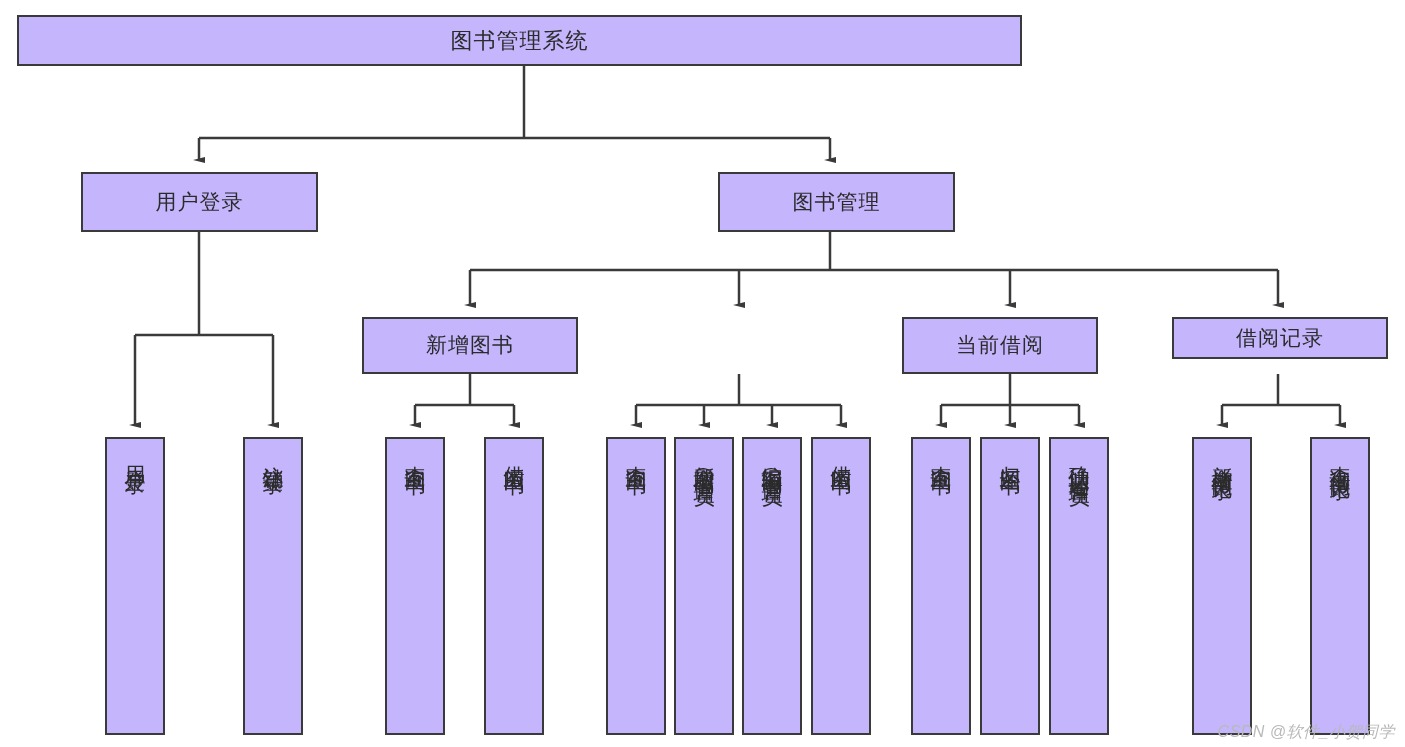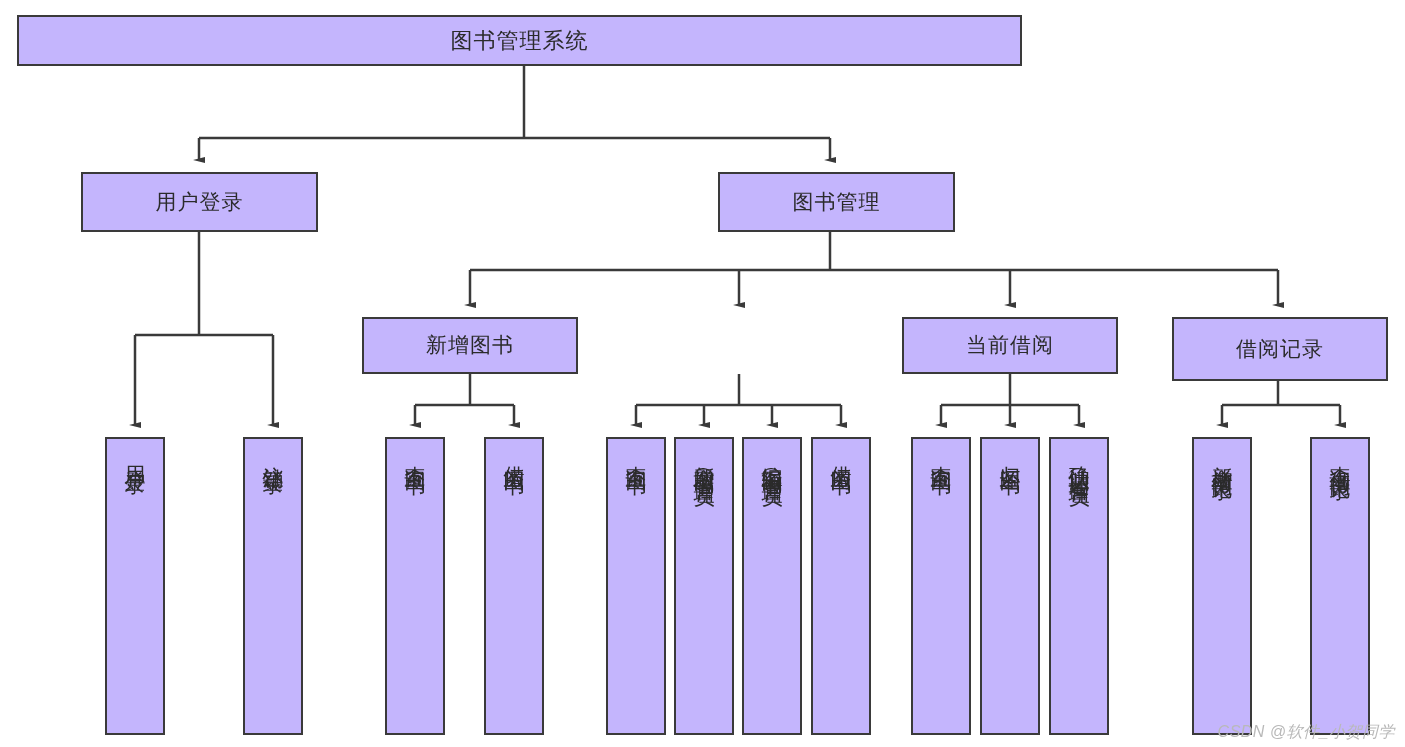--- a/index.html
+++ b/index.html
@@ -115,24 +115,24 @@
   <div class="node h" style="left:81px;top:172px;width:237px;height:60px;">
     <span class="label">用户登录</span>
   </div>
   <div class="node h" style="left:711px;top:172px;width:237px;height:60px;margin-left:7px;">
     <span class="label">图书管理</span>
   </div>
 
   <div class="node h" style="left:362px;top:317px;width:216px;height:57px;">
     <span class="label">新增图书</span>
   </div>
-  <div class="node h" style="left:902px;top:317px;width:216px;height:57px;">
+  <div class="node h" style="left:902px;top:317px;width:196px;height:57px;">
     <span class="label">当前借阅</span>
   </div>
-  <div class="node h" style="left:1172px;top:317px;width:216px;height:64px;">
+  <div class="node h" style="left:1172px;top:317px;width:216px;height:42px;">
     <span class="label">借阅记录</span>
   </div>
 
   <div class="node v" style="left:105px;top:437px;width:60px;height:298px;">
     <span class="label">用户登录</span>
   </div>
   <div class="node v" style="left:243px;top:437px;width:60px;height:298px;">
     <span class="label">注销登录</span>
   </div>
 

